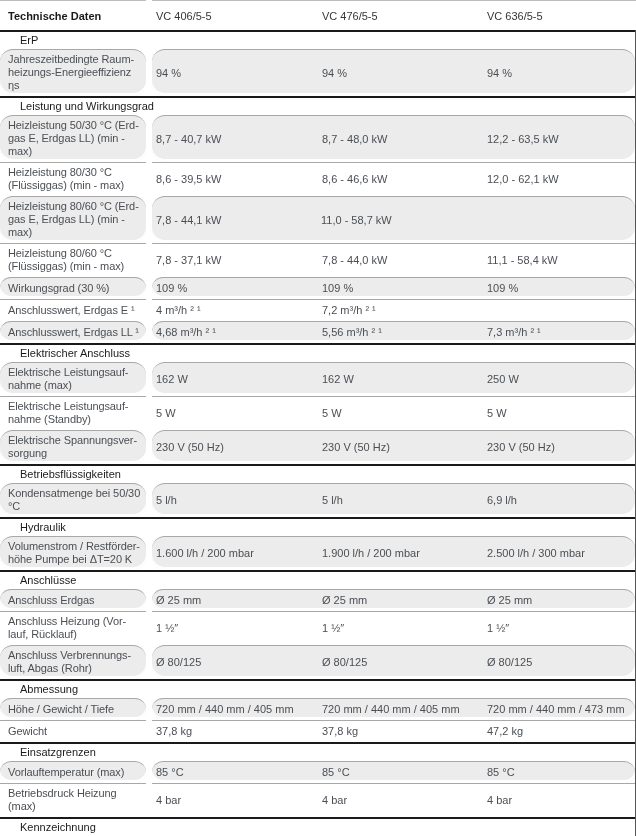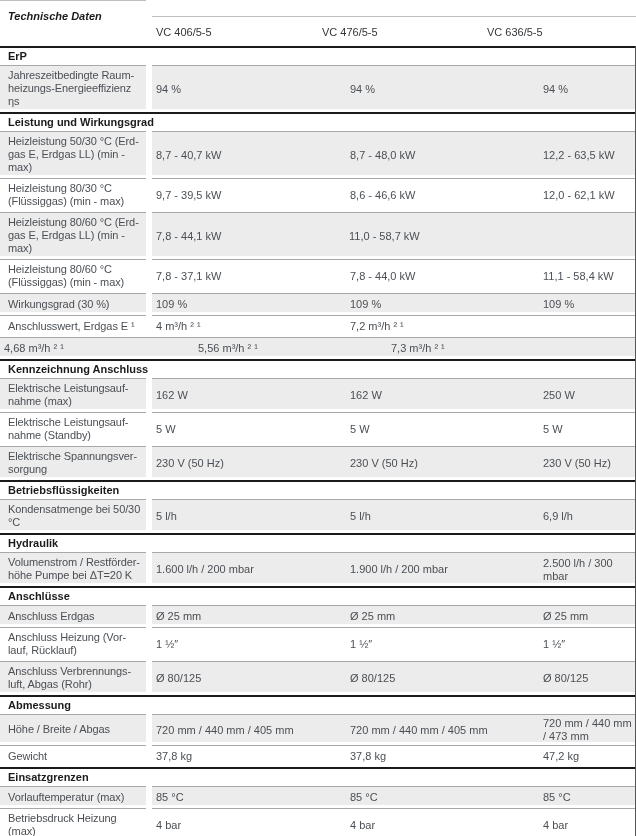--- a/index.html
+++ b/index.html
@@ -13,61 +13,60 @@
     overflow: hidden;
   }
   .table-wrap { width: 636px; box-sizing: border-box; }
 
   
   .header-row { display: flex; }
   .header-row .hcell {
     border-top: 1px solid #bdbdbd;
     box-sizing: border-box;
     padding: 9px 4px 7px 8px;
-    font-style: italic;
   }
   .header-row .hlabel { width: 146px; margin-right: 6px; font-weight: bold; color: #1a1a1a; }
-  .header-row .hvals { flex: 1; display: flex; border-top: 1px solid #bdbdbd; padding: 0; margin-top: 16px; }
+  .header-row .hvals { flex: 1; display: flex; border-top: 1px solid #bdbdbd; padding: 0; }
   .header-row .hcol { box-sizing: border-box; padding: 9px 2px 7px 4px; color: #33373a; }
   .header-row .hc1 { width: 166px; } .header-row .hc2 { width: 165px; } .header-row .hc3 { flex: 1; }
 
   
   .sections { border-right: 1px solid #555; box-sizing: border-box; }
 
   .section-title {
     border-top: 2px solid var(--thick, #1a1a1a);
-    padding: 2px 8px 2px 8px;
-    font-weight: bold;
+    padding: 2px 8px 2px 20px;
+    font-weight: normal;
     color: #1a1a1a;
   }
 
   .row { display: flex; min-height: 22px; }
   .row .label {
     width: 146px; margin-right: 6px;
     box-sizing: border-box;
     border-top: 1px solid var(--thin, #a8a8a8);
     padding: 3px 2px 4px 8px;
     white-space: pre-line;
     display: flex; align-items: center;
   }
   .row .vals {
     flex: 1; display: flex;
     border-top: 1px solid var(--thin, #a8a8a8);
-    gap: 28px;
   }
   .row .val {
     box-sizing: border-box;
     padding: 2px 2px 2px 4px;
     display: flex; align-items: center;
   }
   .row .v1 { width: 166px; } .row .v2 { width: 165px; } .row .v3 { flex: 1; }
 
   .row.shaded .label, .row.shaded .vals {
     background: var(--row-gray, #ececec);
     box-shadow: inset 0 -3px 0 0 #ffffff;
+    border-radius: 13px;
   }
 
   .section:last-child .row:last-child .label,
   .section:last-child .row:last-child .vals { border-bottom: 1px solid #6f6f6f; }
 
   
   .row .label { letter-spacing: -0.1px; }
 </style>
 </head>
 <body>
@@ -104,21 +103,21 @@
           <div class="vals">
             <div class="val v1">8,7 - 40,7 kW</div>
             <div class="val v2">8,7 - 48,0 kW</div>
             <div class="val v3">12,2 - 63,5 kW</div>
           </div>
         </div>
         <div class="row">
           <div class="label">Heizleistung 80/30 °C
 (Flüssiggas) (min - max)</div>
           <div class="vals">
-            <div class="val v1">9,7 - 39,5 kW</div>
+            <div class="val v1">8,6 - 39,5 kW</div>
             <div class="val v2">8,6 - 46,6 kW</div>
             <div class="val v3">12,0 - 62,1 kW</div>
           </div>
         </div>
         <div class="row shaded">
           <div class="label">Heizleistung 80/60 °C (Erd-
 gas E, Erdgas LL) (min - max)</div>
           <div class="vals">
             <div class="val v2">7,8 - 44,1 kW</div>
             <div class="val v3">11,0 - 58,7 kW</div>
@@ -142,29 +141,30 @@
           </div>
         </div>
         <div class="row">
           <div class="label">Anschlusswert, Erdgas E ¹</div>
           <div class="vals">
             <div class="val v1">4 m³/h ² ¹</div>
             <div class="val v3">7,2 m³/h ² ¹</div>
           </div>
         </div>
         <div class="row shaded">
+          <div class="label">Anschlusswert, Erdgas LL ¹</div>
           <div class="vals">
             <div class="val v1">4,68 m³/h ² ¹</div>
             <div class="val v2">5,56 m³/h ² ¹</div>
             <div class="val v3">7,3 m³/h ² ¹</div>
           </div>
         </div>
       </div>
       <div class="section">
-        <div class="section-title">Kennzeichnung Anschluss</div>
+        <div class="section-title">Elektrischer Anschluss</div>
         <div class="row shaded">
           <div class="label">Elektrische Leistungsauf-
 nahme (max)</div>
           <div class="vals">
             <div class="val v1">162 W</div>
             <div class="val v2">162 W</div>
             <div class="val v3">250 W</div>
           </div>
         </div>
         <div class="row">
@@ -234,21 +234,21 @@
           <div class="vals">
             <div class="val v1">Ø 80/125</div>
             <div class="val v2">Ø 80/125</div>
             <div class="val v3">Ø 80/125</div>
           </div>
         </div>
       </div>
       <div class="section">
         <div class="section-title">Abmessung</div>
         <div class="row shaded">
-          <div class="label">Höhe / Breite / Abgas</div>
+          <div class="label">Höhe / Gewicht / Tiefe</div>
           <div class="vals">
             <div class="val v1">720 mm / 440 mm / 405 mm</div>
             <div class="val v2">720 mm / 440 mm / 405 mm</div>
             <div class="val v3">720 mm / 440 mm / 473 mm</div>
           </div>
         </div>
         <div class="row">
           <div class="label">Gewicht</div>
           <div class="vals">
             <div class="val v1">37,8 kg</div>

